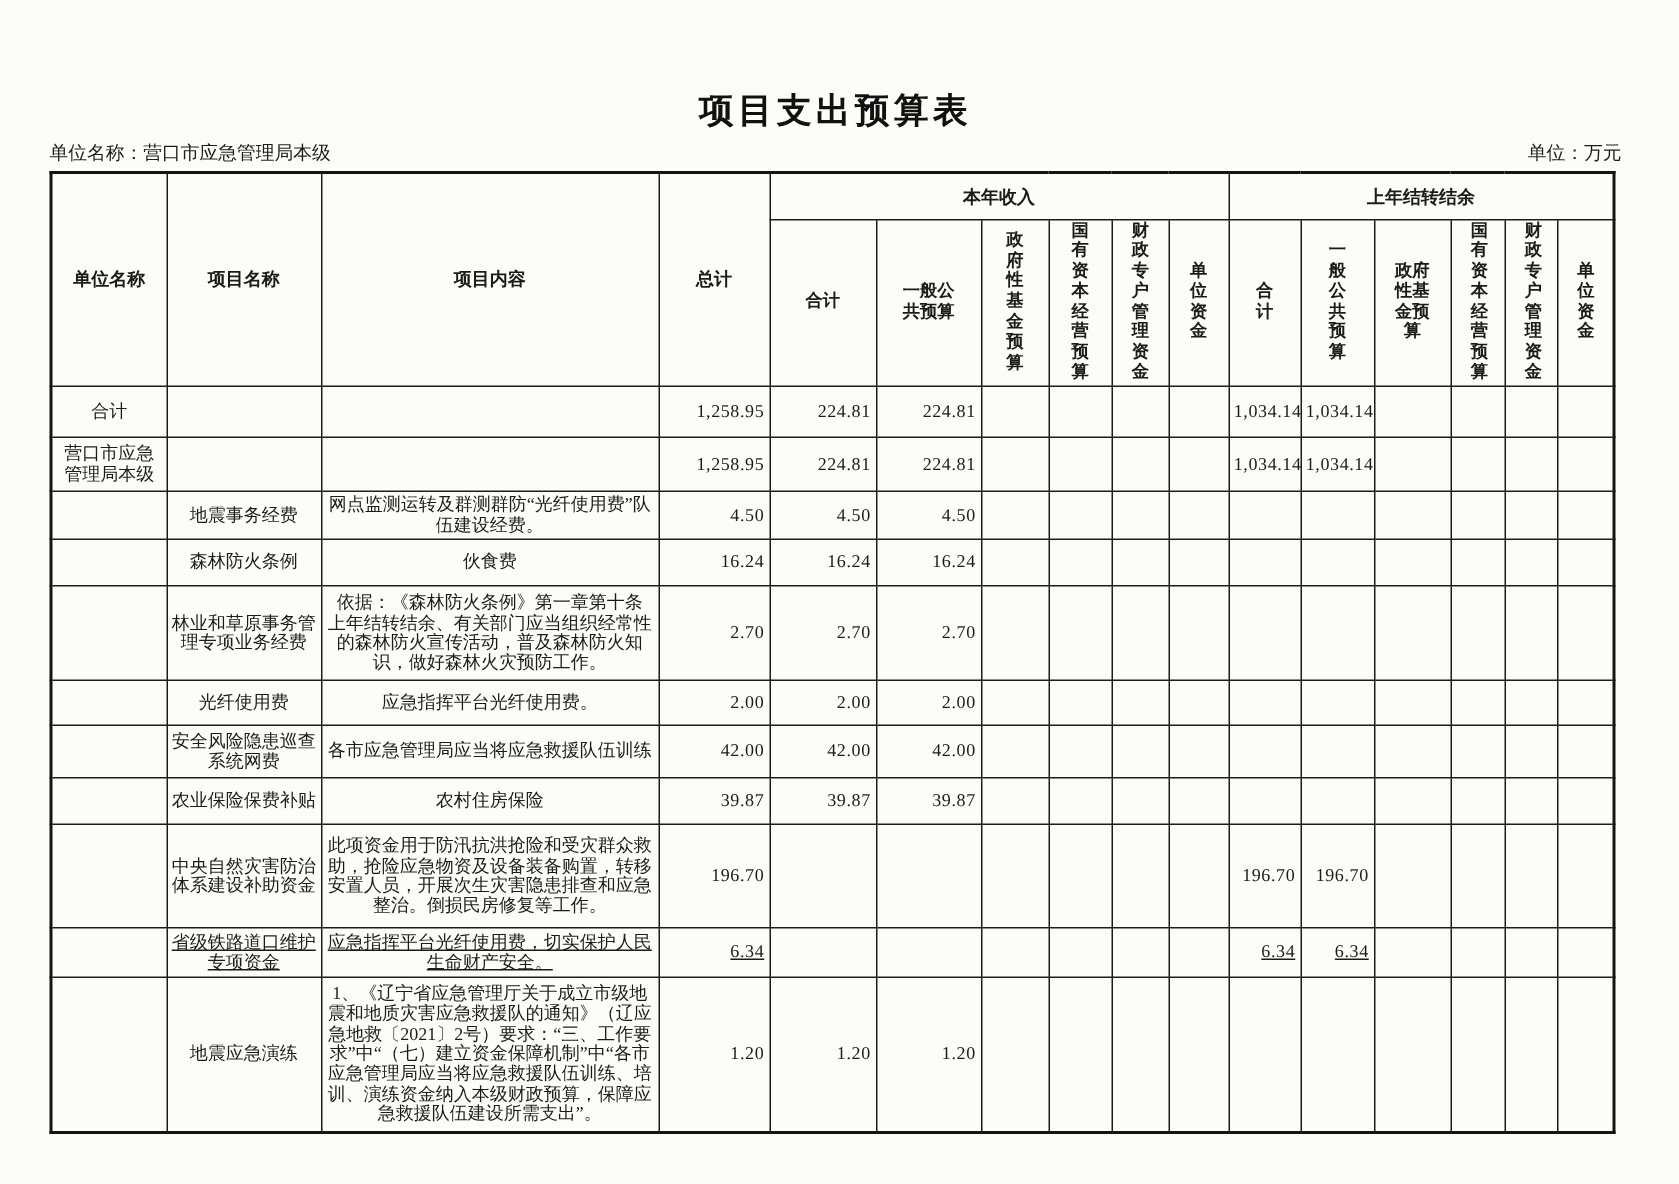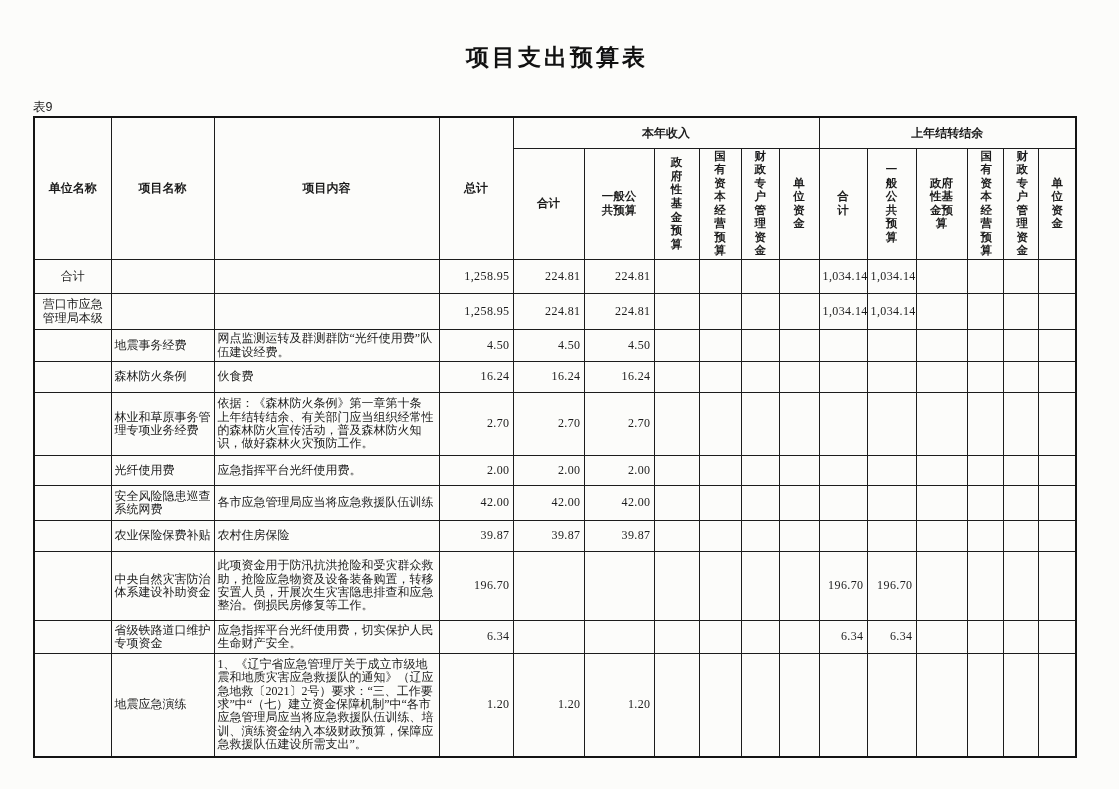--- a/index.html
+++ b/index.html
@@ -3,21 +3,21 @@
 <meta charset="utf-8">
 <style>
   html,body{margin:0;padding:0;}
   body{
     width:1119px;height:789px;
     background:#fcfcfa;
     color:#1b1b1b;
     font-family:"Liberation Serif","DejaVu Serif",serif;
     overflow:hidden;
   }
-  .sheet{position:relative;width:1048px;margin-left:33px;}
+  .sheet{position:relative;width:1048px;margin-left:33px;margin-top:16px;}
   .doc-title{
     text-align:center;
     font-family:"Liberation Sans","DejaVu Sans",sans-serif;
     font-weight:bold;
     font-size:23px;
     letter-spacing:3px;
     padding-top:42px;
     color:#111;
   }
   .table-no{
@@ -51,29 +51,32 @@
     padding:1px 13px;
     text-align:center;
   }
   table.budget th.sub{font-size:11.5px;}
   table.budget td{
     font-size:12px;
     line-height:1.12;
     padding:1px 3px;
   }
   td.c-center{text-align:center;}
-  td.c-left{text-align:left;}
+  td.c-left{text-align:center;}
   td.c-num{text-align:right;padding-right:4px;letter-spacing:0.4px;white-space:nowrap;}
 </style>
 </head>
 <body>
 
 <div class="sheet">
   <div class="doc-title">项目支出预算表</div>
-  <div class="table-no">表9</div>
+  <div class="unit-line">
+    <span>单位名称：营口市应急管理局本级</span>
+    <span>单位：万元</span>
+  </div>
 
   <table class="budget">
     <colgroup>
       <col style="width:77px">
         <col style="width:103px">
         <col style="width:225px">
         <col style="width:74px">
       <col style="width:71px">
         <col style="width:70px">
         <col style="width:45px">
@@ -267,21 +270,21 @@
           <td class="c-num"></td>
           <td class="c-num"></td>
           <td class="c-num"></td>
           <td class="c-num">196.70</td>
           <td class="c-num">196.70</td>
           <td class="c-num"></td>
           <td class="c-num"></td>
           <td class="c-num"></td>
           <td class="c-num"></td>
         </tr>
-        <tr style="height: 33px;">
+        <tr style="height: 33px; text-decoration: underline;">
           <td class="c-center"></td>
           <td class="c-left">省级铁路道口维护专项资金</td>
           <td class="c-left">应急指挥平台光纤使用费，切实保护人民生命财产安全。</td>
           <td class="c-num">6.34</td>
           <td class="c-num"></td>
           <td class="c-num"></td>
           <td class="c-num"></td>
           <td class="c-num"></td>
           <td class="c-num"></td>
           <td class="c-num"></td>

